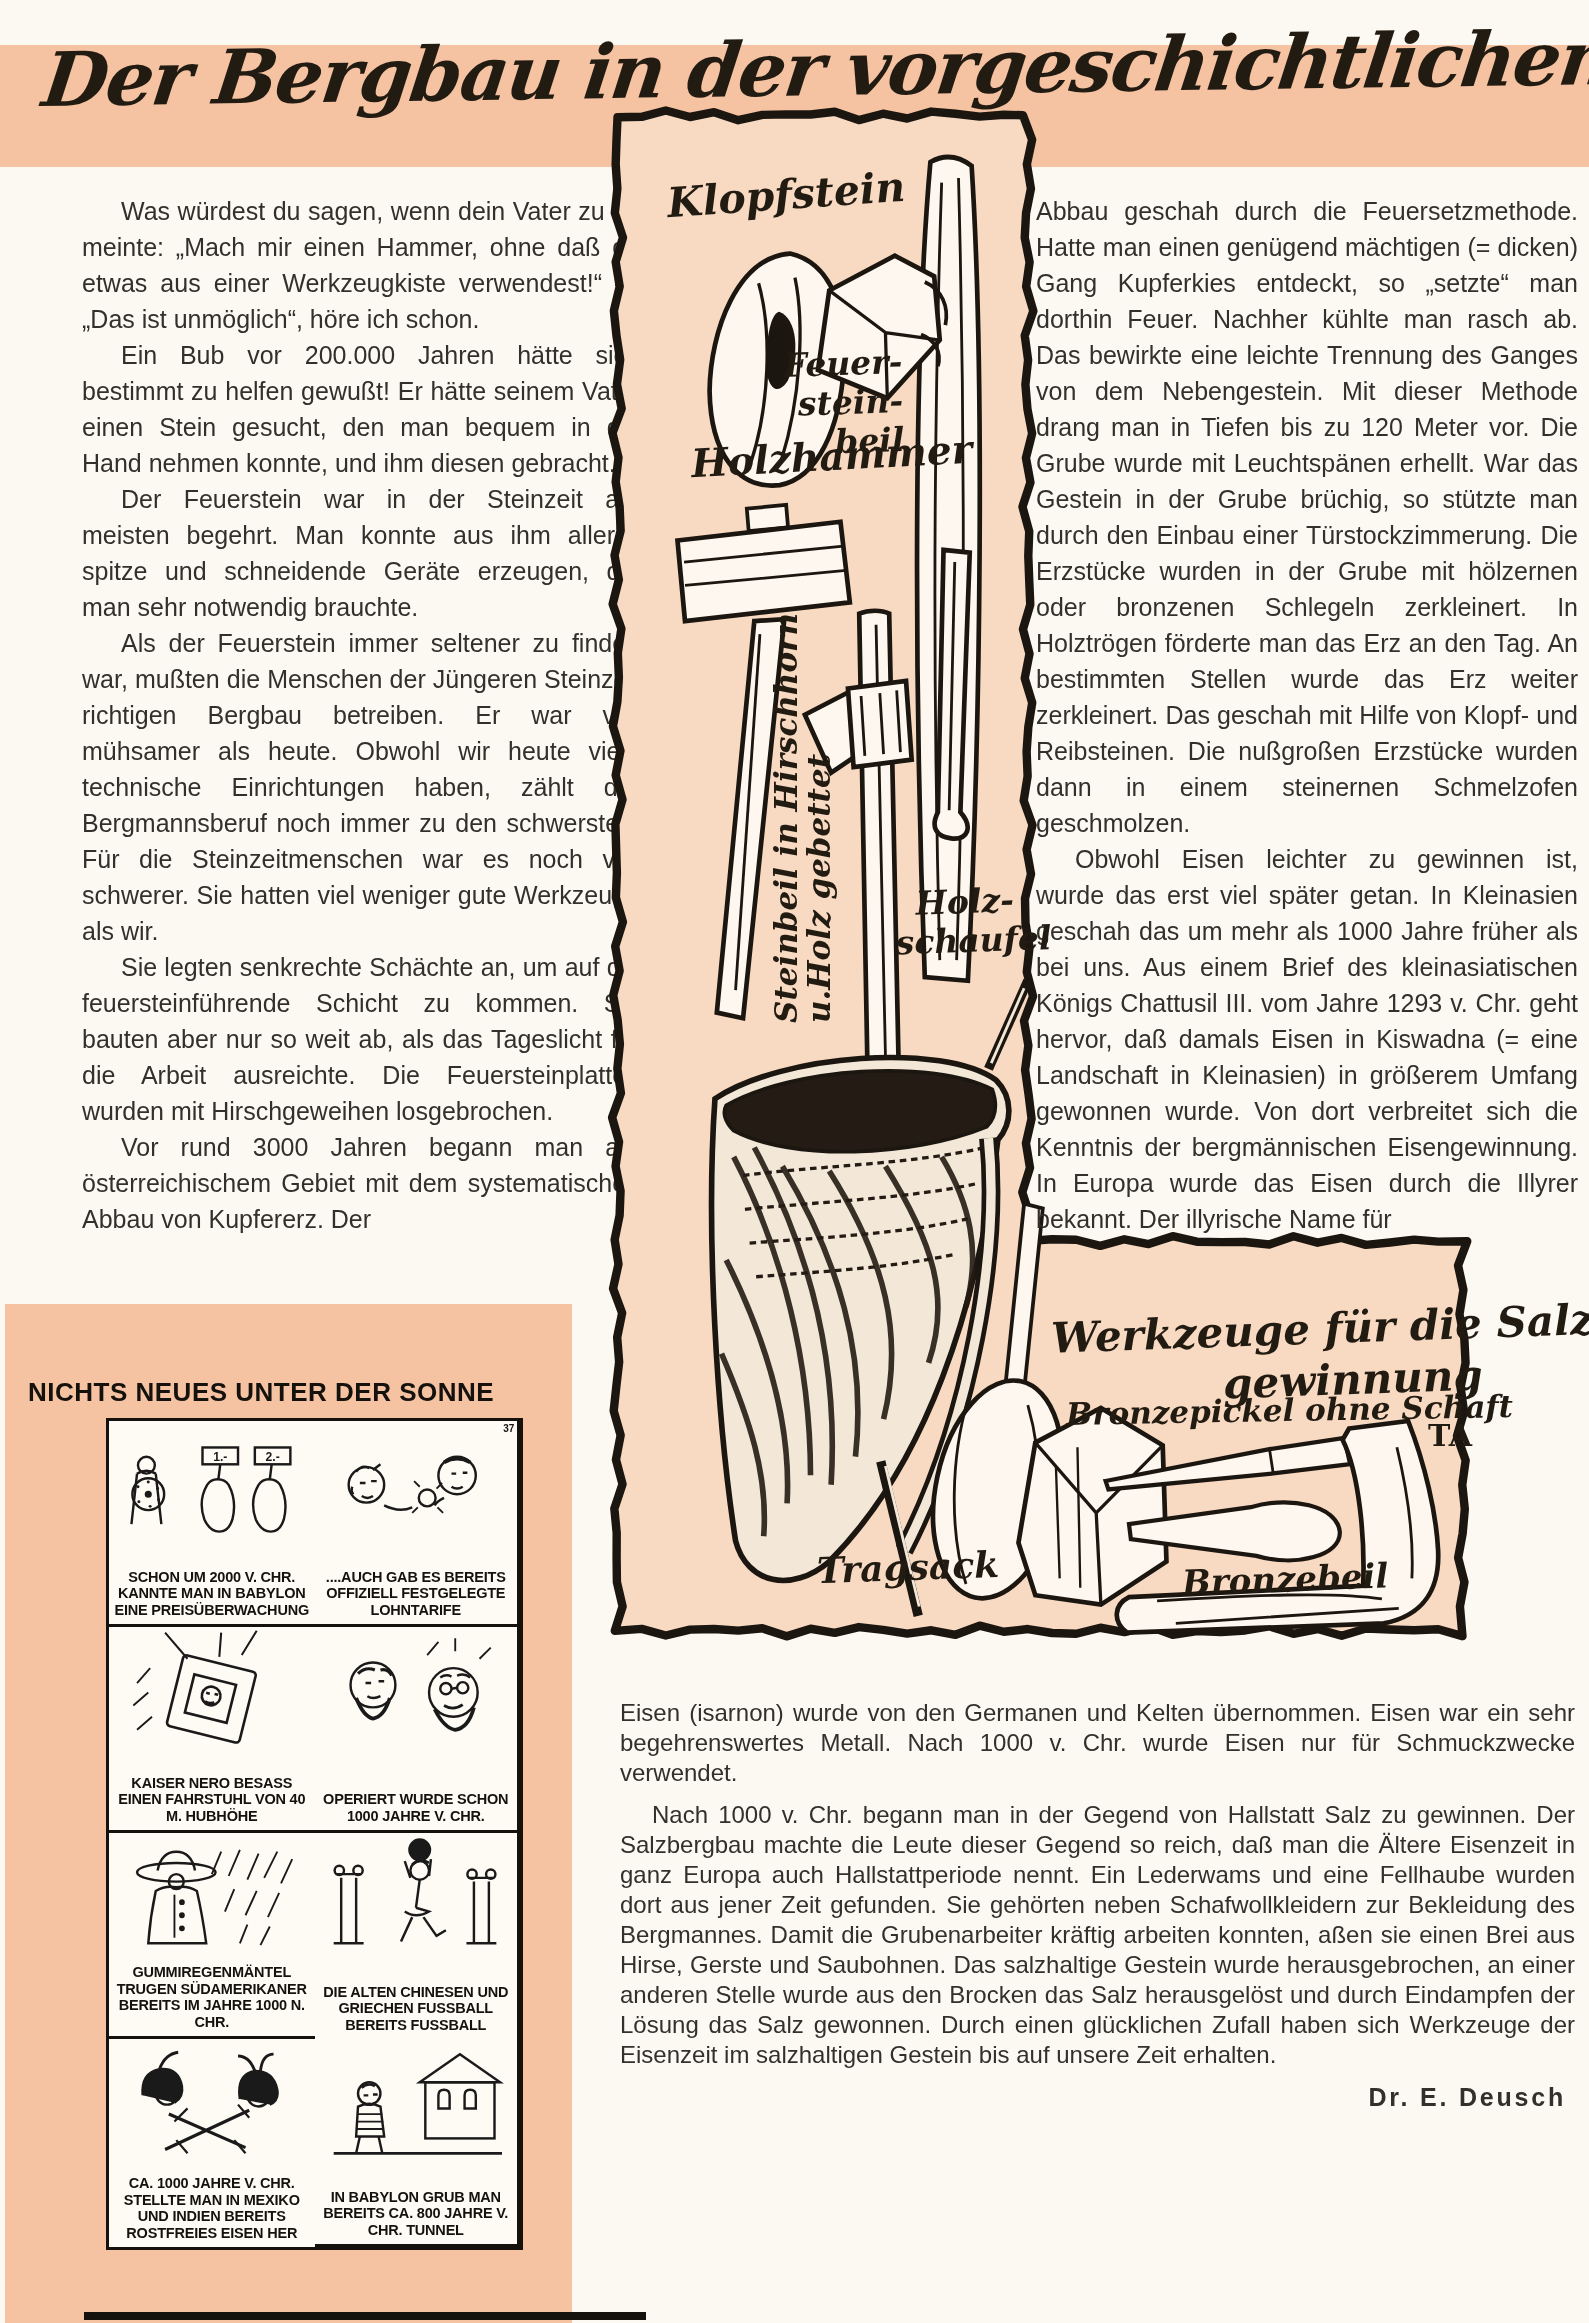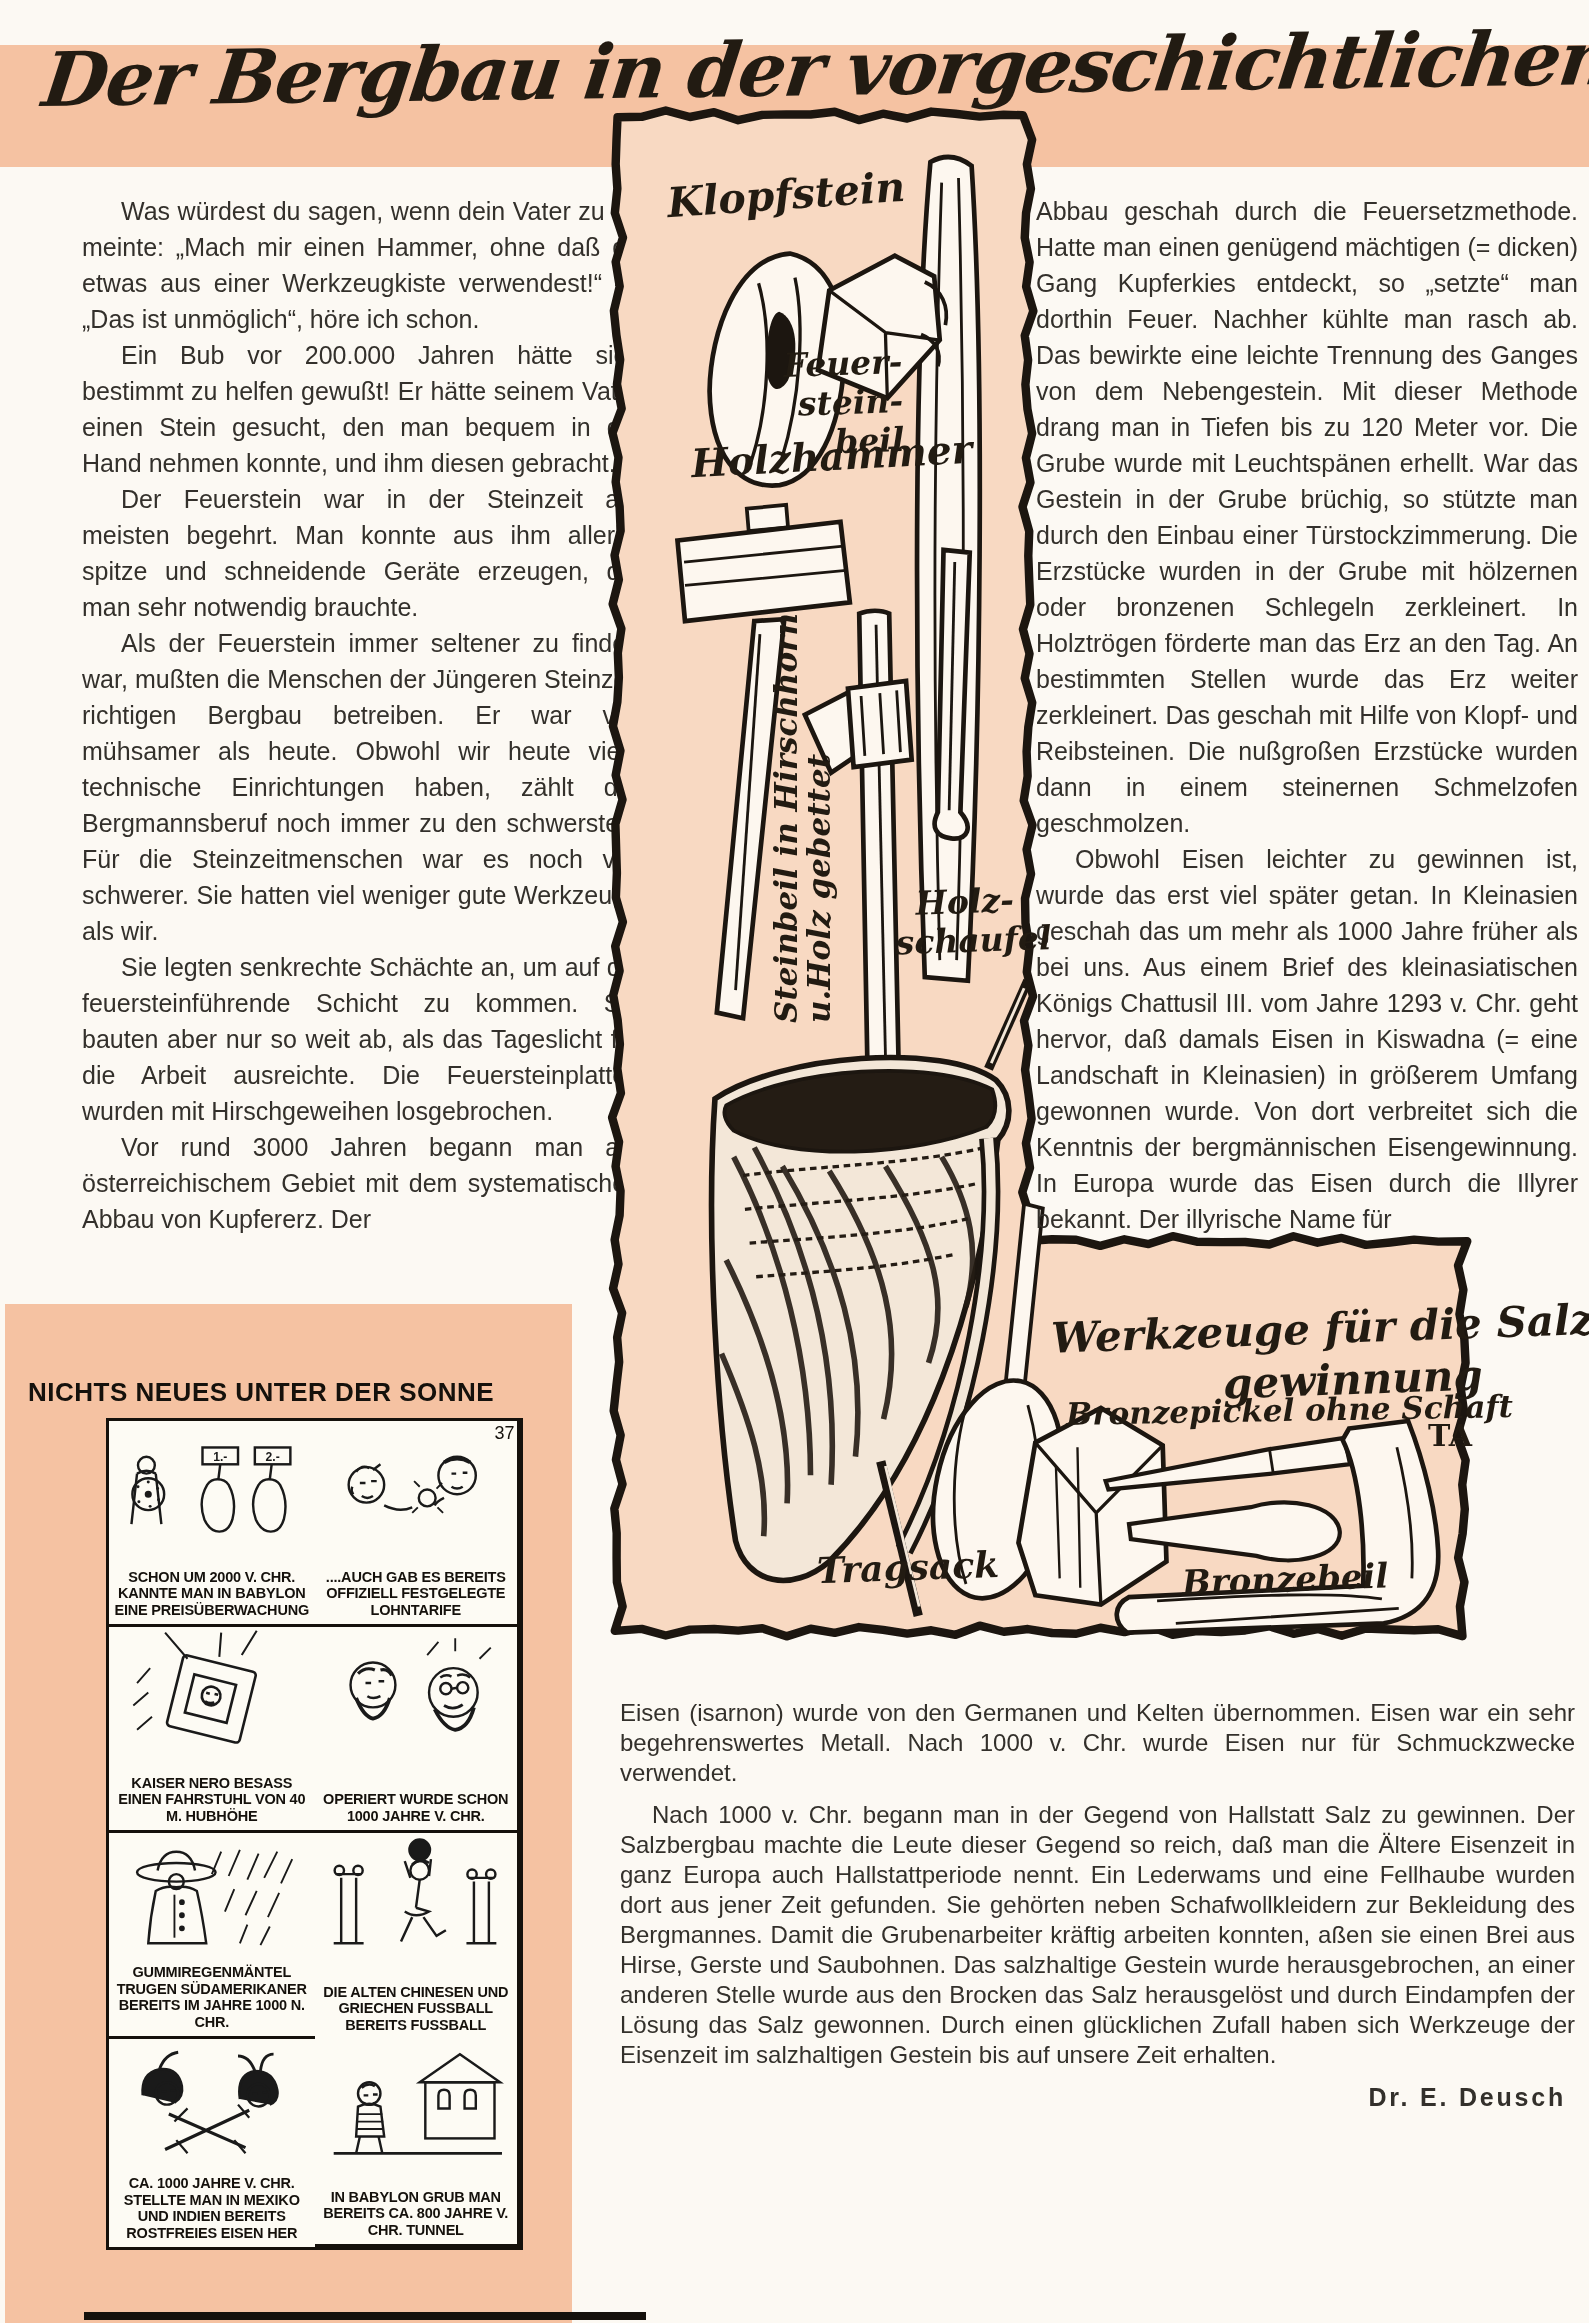--- a/index.html
+++ b/index.html
@@ -58,21 +58,21 @@
   .comic-cell{position:relative;border-right:3.7px solid #15110c;border-bottom:3.7px solid #15110c;
     display:flex;flex-direction:column;overflow:hidden;}
   .comic-cell:nth-child(2n){border-right:none;}
   .comic-cell:nth-child(7),.comic-cell:nth-child(8){border-bottom:none;}
   .comic-cell svg{flex:0 0 auto;}
   .comic-caption{
     margin-top:auto;padding:0.9px 2.8px 5.6px 2.8px;text-align:center;
     font-size:14.5px;line-height:1.14;font-weight:700;color:#15110c;letter-spacing:-0.2px;
   }
   .comic-pagenum{
-    position:absolute;right:5.6px;top:1.9px;font-size:18px;font-weight:400;color:#15110c;
+    position:absolute;right:5.6px;top:1.9px;font-size:10px;font-weight:700;color:#15110c;
   }
   
   .bottom-text{left:620px;top:1698px;width:961px;font-size:24px;line-height:30px;text-align:justify;z-index:5;}
   .bottom-text p{margin:0 6px 12px 0;text-indent:32px;}
   .bottom-text p.noindent{text-indent:0;}
   .signature{text-align:right;font-size:25px;font-weight:700;letter-spacing:2.8px;margin-top:3px;padding-right:15px;}
   .bottom-bar{left:84px;top:2312px;width:562px;height:8.4px;background:#15110c;z-index:6;}
   .vert-label{
     transform:rotate(-90deg);transform-origin:0 0;width:487px;text-align:left;
   }

